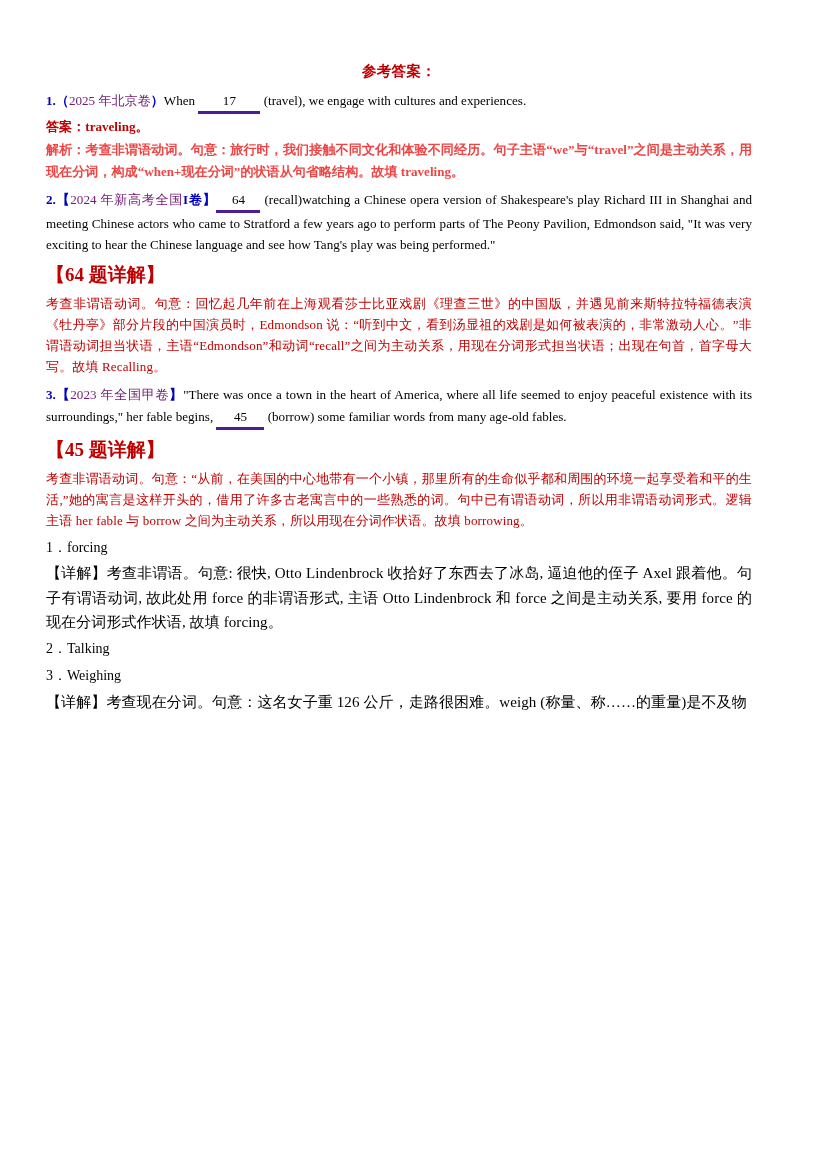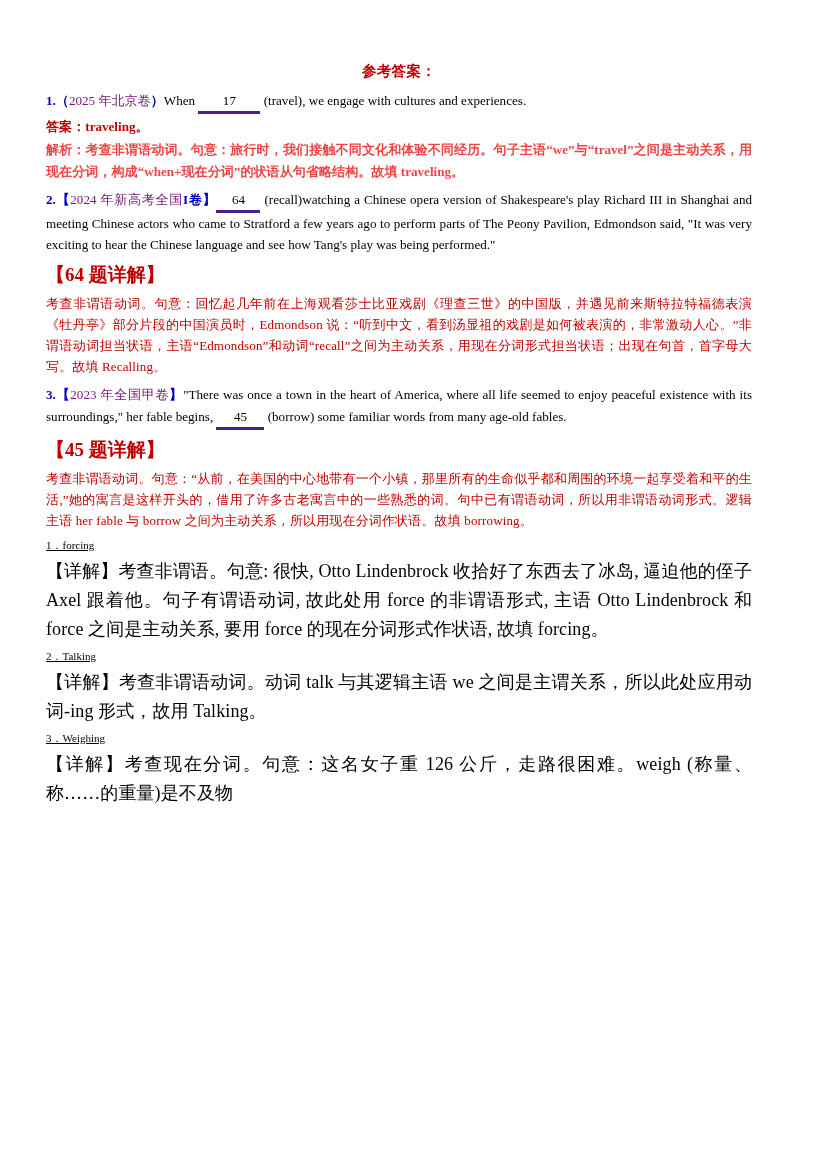--- a/index.html
+++ b/index.html
@@ -83,28 +83,27 @@
     margin-top: 5px;
   }
   .exp-red {
     color: #c00000;
     text-align: justify;
     font-size: 13px;
     letter-spacing: 0.15px;
   }
   .plain-num {
     color: #000;
-    font-size: 11px;
+    font-size: 14px;
     margin-top: 4px;
-    text-decoration: underline;
   }
   .plain-exp {
     color: #000;
     text-align: justify;
-    font-size: 18px;
+    font-size: 15px;
     letter-spacing: 0.1px;
   }
   .en { font-family: "Liberation Serif", serif; }
 </style>
 </head>
 <body>
 
 <div class="page">
   <div class="content">
 
@@ -136,21 +135,20 @@
       <p class="exp-red">考查非谓语动词。句意：“从前，在美国的中心地带有一个小镇，那里所有的生命似乎都和周围的环境一起享受着和平的生活,”她的寓言是这样开头的，借用了许多古老寓言中的一些熟悉的词。句中已有谓语动词，所以用非谓语动词形式。逻辑主语 her fable 与 borrow 之间为主动关系，所以用现在分词作状语。故填 borrowing。</p>
     </div>
 
     <div class="blk" style="margin-top:6px">
       <p class="plain-num">1．forcing</p>
       <p class="plain-exp">【详解】考查非谓语。句意: 很快, Otto Lindenbrock 收拾好了东西去了冰岛, 逼迫他的侄子 Axel 跟着他。句子有谓语动词, 故此处用 force 的非谓语形式, 主语 Otto Lindenbrock 和 force 之间是主动关系, 要用 force 的现在分词形式作状语, 故填 forcing。</p>
     </div>
 
     <div class="blk">
       <p class="plain-num">2．Talking</p>
-      <p class="plain-exp">【详解】考查非谓语动词。动词 talk 与其逻辑主语 we 之间是主谓关系，所以此处应用动词-ing 形式，故用 Talking。</p>
     </div>
 
     <div class="blk">
       <p class="plain-num">3．Weighing</p>
       <p class="plain-exp">【详解】考查现在分词。句意：这名女子重 126 公斤，走路很困难。weigh (称量、称……的重量)是不及物</p>
     </div>
 
   </div>
 </div>
 

